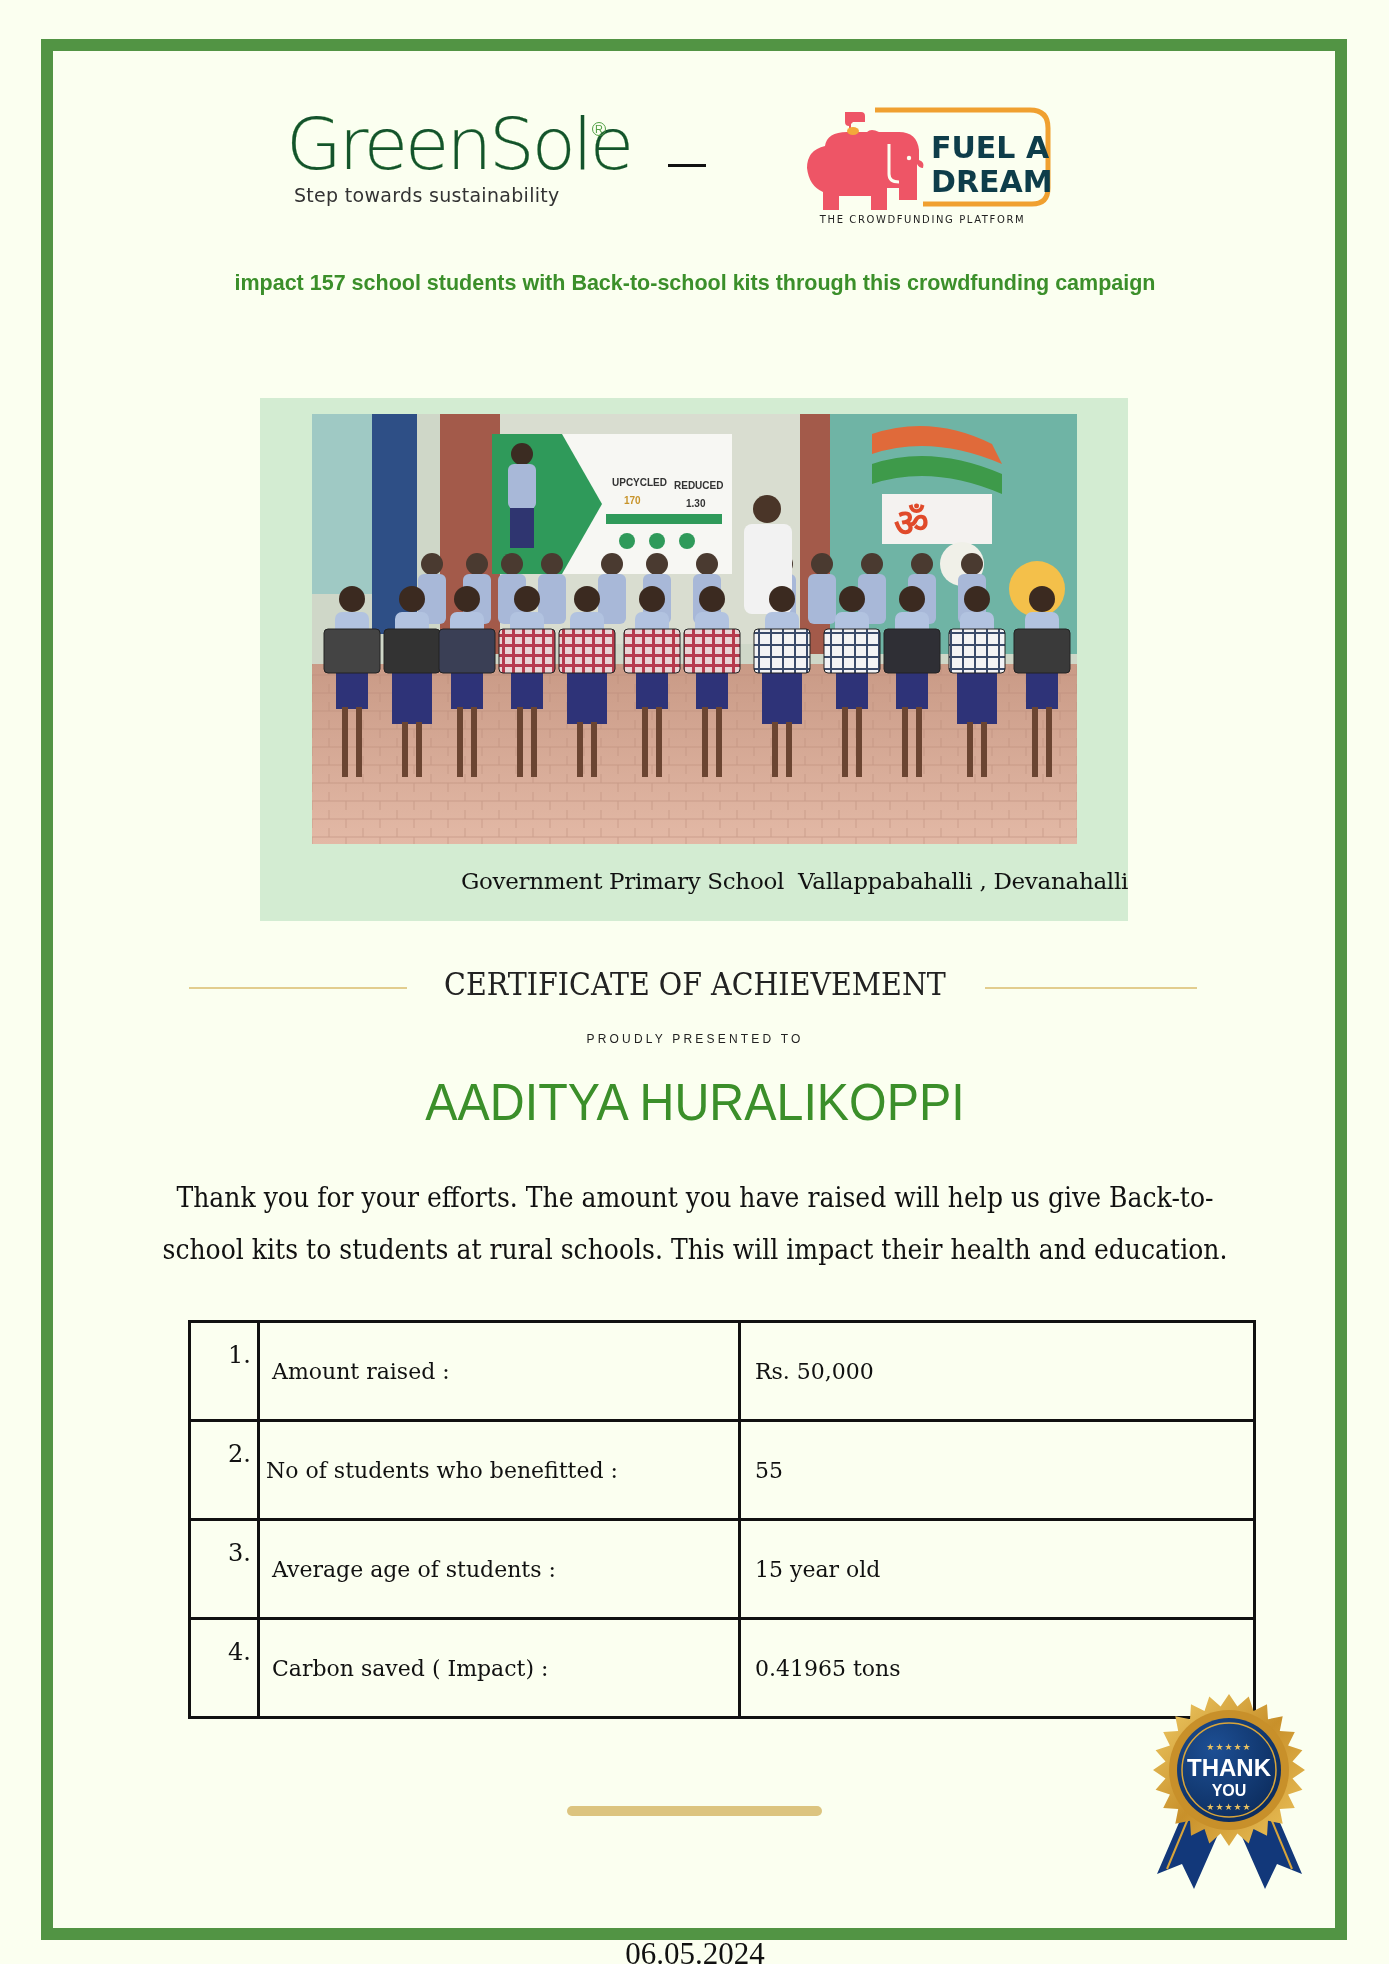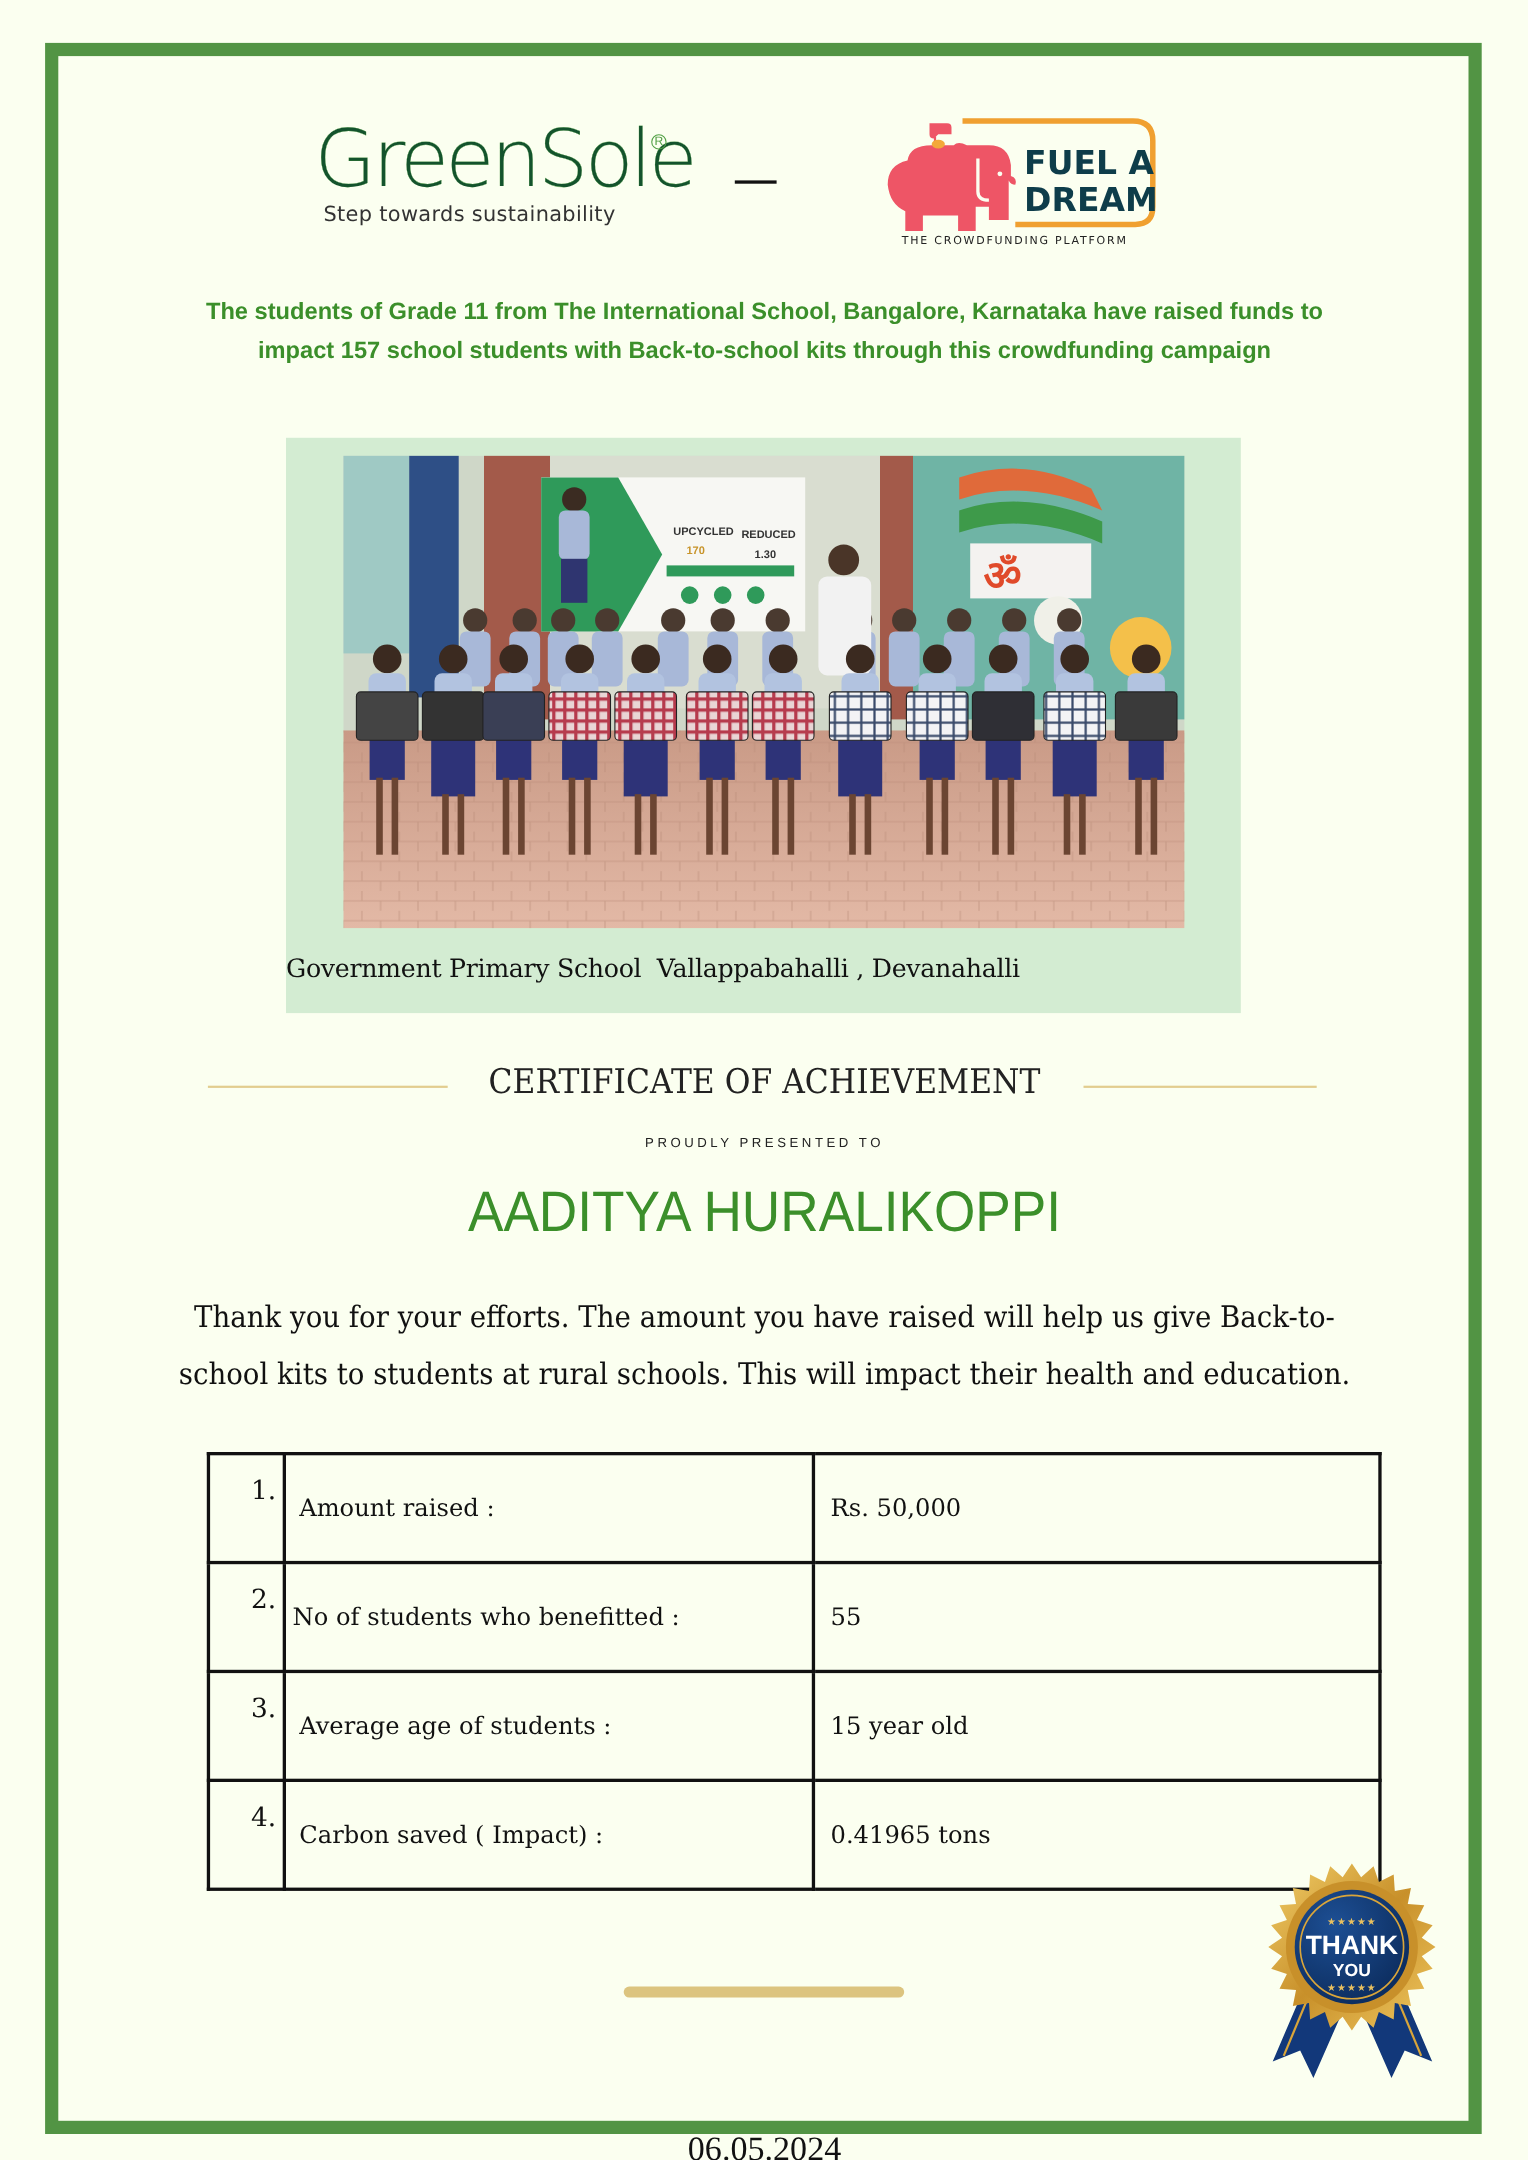--- a/index.html
+++ b/index.html
@@ -45,21 +45,21 @@
 
   .photo-panel {
     position: absolute; left: 260px; top: 398px; width: 868px; height: 523px;
     background: #d3ecd2;
   }
   .photo {
     position: absolute; left: 52px; top: 16px; width: 765px; height: 430px; overflow: hidden;
   }
   .photo svg { display: block; }
   .caption {
-    position: absolute; left: 0; top: 470px; width: 868px; text-align: left;
+    position: absolute; left: 0; top: 470px; width: 868px; text-align: right;
     font-family: "DejaVu Serif", serif; font-size: 23px; color: #111; letter-spacing: -0.3px;
     white-space: pre;
   }
 
   .rule { position: absolute; height: 2px; background: #e2cd8e; }
   .cert-title {
     position: absolute; left: 400px; top: 966px; width: 590px; text-align: center;
     font-family: "DejaVu Serif", serif; font-size: 31px; color: #222; font-weight: 300;
     letter-spacing: 0px; transform: scaleX(0.92);
   }
@@ -122,21 +122,20 @@
     <rect x="54" y="20" width="2" height="6" fill="#ee5566"></rect>
     <ellipse cx="58" cy="27" rx="6" ry="4" fill="#f3a93a"></ellipse>
 
     <text x="136" y="54" font-family="DejaVu Sans, sans-serif" font-weight="bold" font-size="30" fill="#0e3d4a">FUEL A</text>
     <text x="136" y="88" font-family="DejaVu Sans, sans-serif" font-weight="bold" font-size="30" fill="#0e3d4a">DREAM</text>
   </svg>
 </div>
 <div class="fad-caption">THE CROWDFUNDING PLATFORM</div>
 
 <div class="intro">
-  <div>The students of Grade 11 from The International School, Bangalore, Karnataka have raised funds to</div>
   <div>impact 157 school students with Back-to-school kits through this crowdfunding campaign</div>
 </div>
 
 <div class="photo-panel">
   <div class="photo">
     <svg id="photo-svg" width="765" height="430" viewBox="0 0 765 430">
       <defs>
         <linearGradient id="floor" x1="0" y1="0" x2="0" y2="1">
           <stop offset="0" stop-color="#c99a86"></stop>
           <stop offset="1" stop-color="#e3b9a6"></stop>

